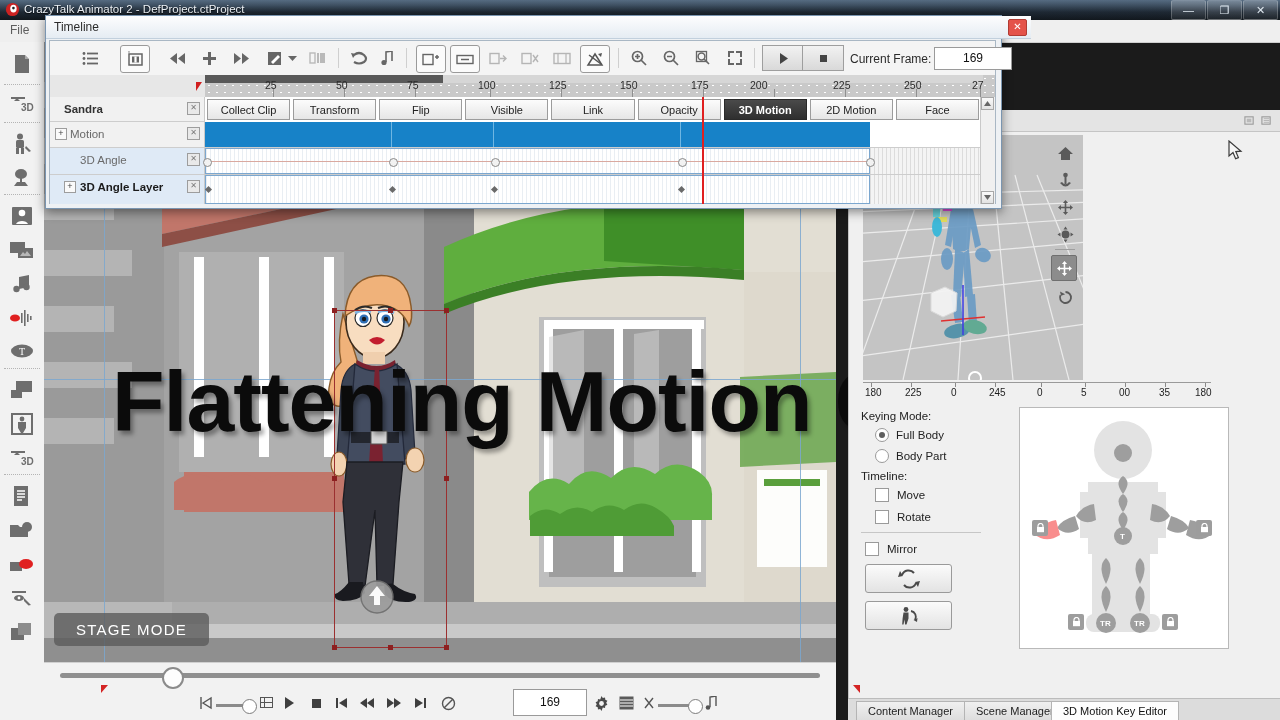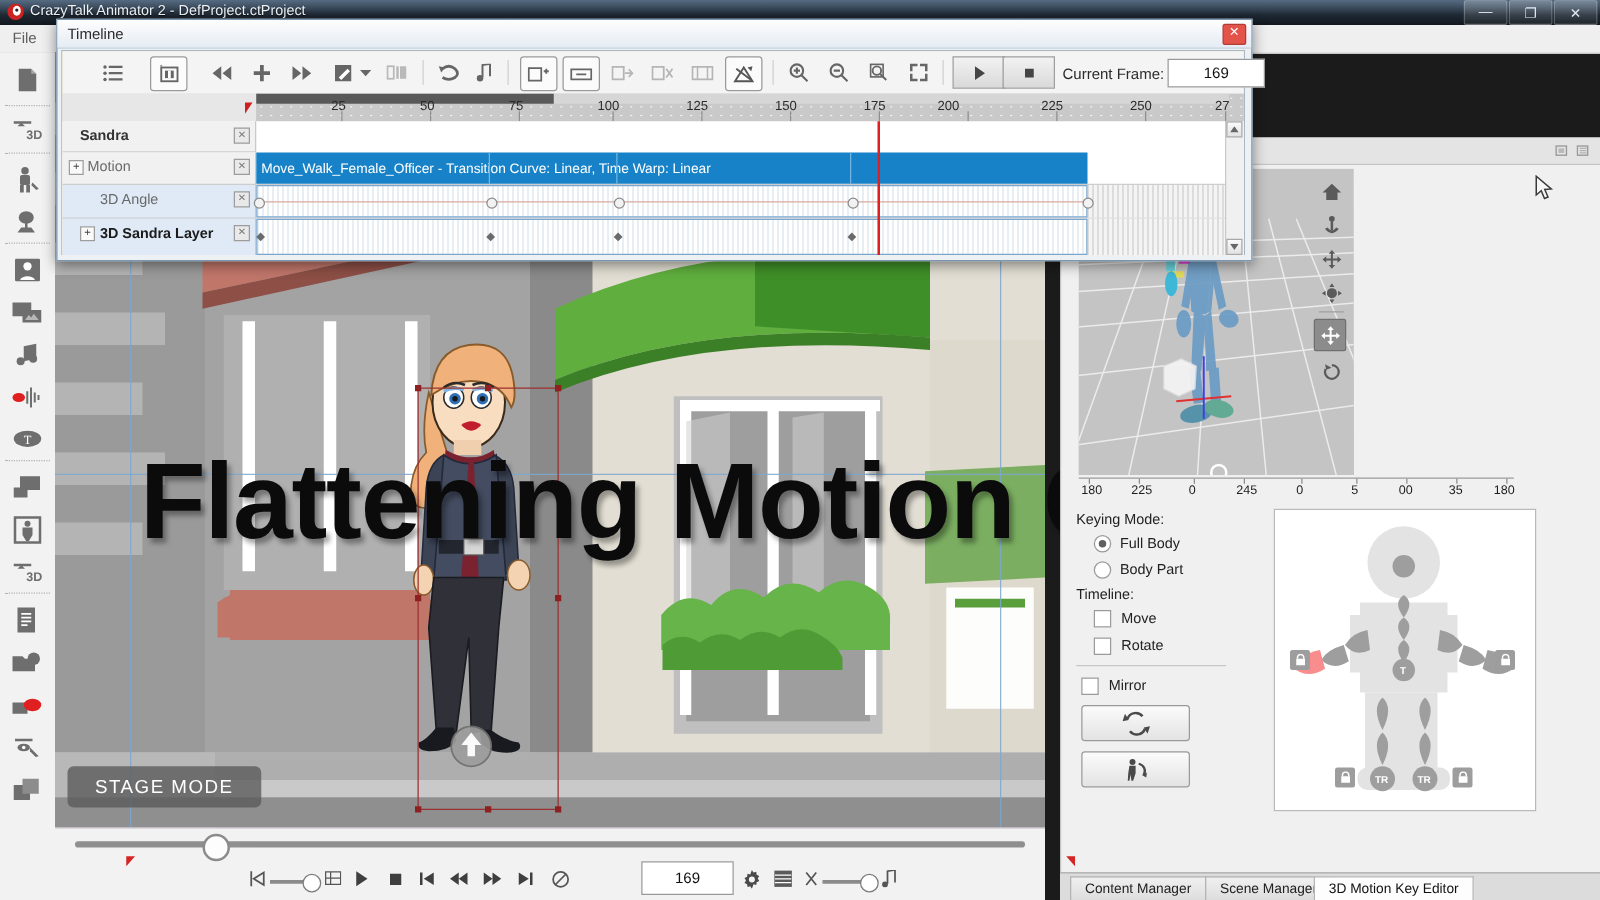--- a/index.html
+++ b/index.html
@@ -50,25 +50,25 @@
   .guide-h{position:absolute;left:0;right:0;height:1px;background:#7ba7cf;opacity:.85;}
 
   
   .selbox{position:absolute;border:1px solid #9b3030;box-sizing:border-box;}
   .handle{position:absolute;width:5px;height:5px;background:#8d2020;}
 
   
   .tlwin{position:absolute;left:45px;top:15px;width:955px;height:192px;
     background:#eef1f4;border:1px solid #7a95b0;box-shadow:0 3px 10px rgba(0,0,0,.45);}
   .tlwin-title{position:absolute;left:0;top:0;width:100%;height:22px;
-    background:linear-gradient(180deg,#fdfdfe,#e5ecf3);border-bottom:1px solid #c2d0dd;}
+    background:linear-gradient(180deg,#fdfdfe,#e5ecf3);border-bottom:1px solid #c2d0dd;padding-left:30px;}
   .tlwin-title span{position:absolute;left:8px;top:4px;font-size:12px;color:#2b2b2b;}
   .tlwin-close{position:absolute;right:4px;top:3px;width:17px;height:15px;background:#e4534a;
      border:1px solid #b03c34;border-radius:2px;color:#fff;font-size:10px;line-height:14px;text-align:center;}
-  .tl-body{position:absolute;left:3px;top:24px;width:947px;height:164px;background:#fef9c3;
+  .tl-body{position:absolute;left:3px;top:24px;width:947px;height:164px;background:#22c55e;
      border:1px solid #a9b7c4;box-sizing:border-box;}
 
   .tl-toolbar{position:absolute;left:0;top:0;width:100%;height:34px;background:#f4f4f4;
      border-bottom:1px solid #d5d5d5;}
   .tbtn{position:absolute;top:4px;height:26px;display:flex;align-items:center;justify-content:center;}
   .tbtn.boxed{border:1px solid #9a9a9a;border-radius:3px;background:#fbfbfb;}
   .tsep{position:absolute;top:7px;width:1px;height:20px;background:#cfcfcf;}
   .cf-label{position:absolute;top:11px;font-size:12px;color:#2b2b2b;}
   .cf-input{position:absolute;top:6px;width:76px;height:21px;background:#fff;border:1px solid #9a9a9a;
      text-align:center;font-size:12px;line-height:20px;color:#111;}
@@ -980,29 +980,39 @@
         <div class="rline" style="left:930px"></div>
           <div class="rtick" style="left:922px">27</div>
       </div>
 
       <div class="tl-rows">
 
         <div class="rowhdr" style="top:0;height:25px">
           <div class="nm" style="left:14px;font-weight:bold">Sandra</div>
           <div class="xb">✕</div>
         </div>
+        <div class="clipbtns">
+          <div class="clipbtn">Collect Clip</div>
+          <div class="clipbtn">Transform</div>
+          <div class="clipbtn">Flip</div>
+          <div class="clipbtn">Visible</div>
+          <div class="clipbtn">Link</div>
+          <div class="clipbtn">Opacity</div>
+          <div class="clipbtn active">3D Motion</div>
+          <div class="clipbtn">2D Motion</div>
+          <div class="clipbtn">Face</div>
+        </div>
 
         <div class="rowhdr" style="top:25px;height:26px">
           <div class="expander">+</div>
           <div class="nm" style="left:20px;color:#6a6a6a">Motion</div>
           <div class="xb">✕</div>
         </div>
         <div class="rowbody" style="top:25px;height:26px;background:#fff">
           <div class="motionclip" style="width:665px">
-            <span>Move_Walk_Female_Officer - Transition Curve: Linear, Time Warp: Linear</span>
             <div class="clipseg" style="left:186px;width:1px"></div>
             <div class="clipseg" style="left:288px;width:1px"></div>
             <div class="clipseg" style="left:475px;width:1px"></div>
           </div>
         </div>
 
         <div class="rowhdr sel" style="top:51px;height:27px">
           <div class="nm" style="left:30px;color:#6a6a6a">3D Angle</div>
           <div class="xb">✕</div>
         </div>
@@ -1013,21 +1023,21 @@
             <div class="keydot" style="left:0px"></div>
             <div class="keydot" style="left:186px"></div>
             <div class="keydot" style="left:288px"></div>
             <div class="keydot" style="left:475px"></div>
             <div class="keydot" style="left:663px"></div>
           </div>
         </div>
 
         <div class="rowhdr sel" style="top:78px;height:29px;border-bottom:none">
           <div class="expander" style="left:14px">+</div>
-          <div class="nm" style="left:30px;font-weight:bold;color:#1b1b1b">3D Sandra Layer</div>
+          <div class="nm" style="left:30px;font-weight:bold;color:#1b1b1b">3D Angle Layer</div>
           <div class="xb">✕</div>
         </div>
         <div class="rowbody" style="top:78px;height:29px;background:#f7f7f7;border-bottom:none">
           <div class="grayfill" style="left:665px;right:0"></div>
           <div class="keystrip" style="width:665px">
             <div class="keydiamond" style="left:2px"></div>
             <div class="keydiamond" style="left:186px"></div>
             <div class="keydiamond" style="left:288px"></div>
             <div class="keydiamond" style="left:475px"></div>
           </div>

